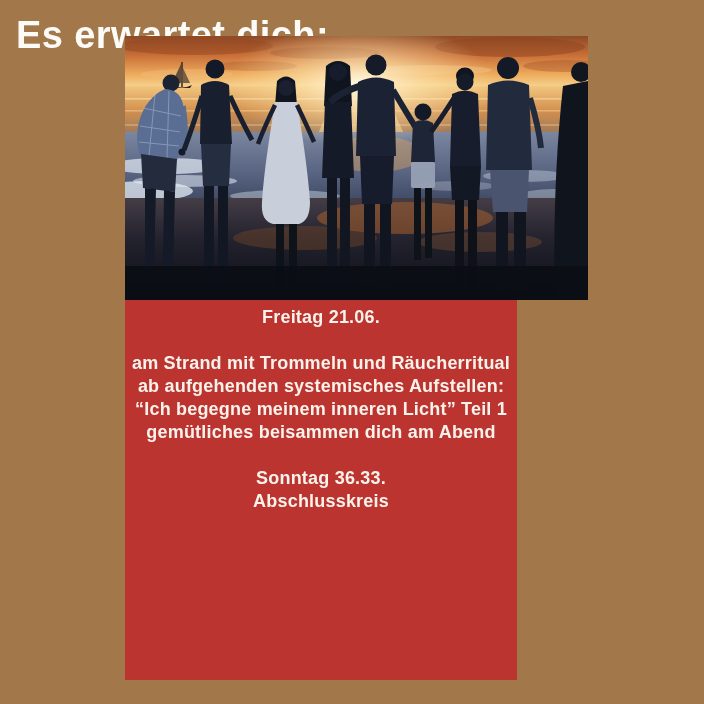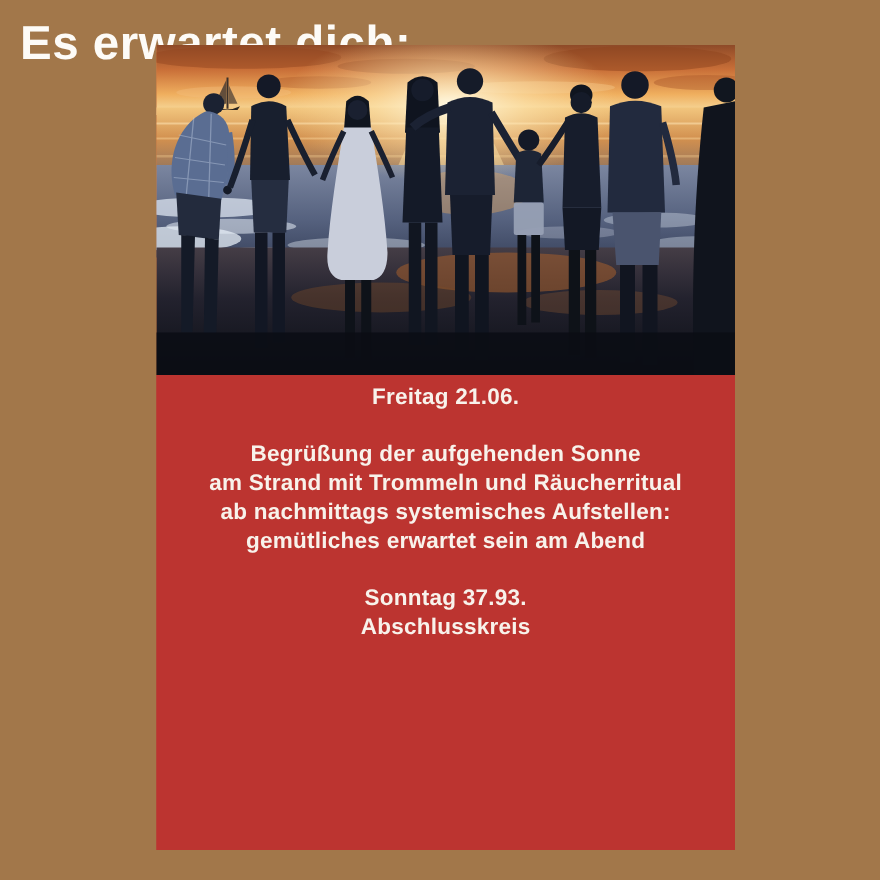--- a/index.html
+++ b/index.html
@@ -19,21 +19,21 @@
     position:absolute;top:0;left:0;width:100%;margin:16px;
     text-align:left;color:var(--title-text);
     font-size:38px;font-weight:800;letter-spacing:.4px;line-height:38px;
   }
   .photo{
     position:absolute;left:125px;top:36px;width:463px;height:264px;
     overflow:hidden;background:#c97b46;
   }
   .photo svg{display:block;width:463px;height:264px;}
   .schedule{
-    position:absolute;left:125px;top:300px;width:463px;height:380px;
+    position:absolute;left:125px;top:300px;width:392px;height:380px;
     background:var(--panel-red);
     box-sizing:border-box;padding-top:6px;
     text-align:center;
   }
   .schedule .day-block{margin:0 0 23px 0;}
   .schedule p{
     margin:0;font-size:18px;line-height:23px;font-weight:bold;
     color:var(--panel-text);letter-spacing:.2px;white-space:nowrap;
   }
 </style>
@@ -215,24 +215,24 @@
 
       <rect x="0" y="230" width="463" height="34" fill="#0a0d14" opacity="0.85"></rect>
     </svg>
   </div>
 
   <div class="schedule">
     <div class="day-block">
       <p>Freitag 21.06.</p>
     </div>
     <div class="day-block">
-      <p>Begrüßung der aufgehenden Sonne</p>
       <p>am Strand mit Trommeln und Räucherritual</p>
-      <p>ab nachmittags systemisches Aufstellen:</p>
-      <p>gemütliches erwartet sein am Abend</p>
+      <p>ab aufgehenden systemisches Aufstellen:</p>
+      <p>“Ich begegne meinem inneren Licht” Teil 1</p>
+      <p>gemütliches beisammen dich am Abend</p>
     </div>
     <div class="day-block">
-      <p>Sonntag 37.93.</p>
+      <p>Sonntag 36.33.</p>
       <p>Abschlusskreis</p>
     </div>
   </div>
 
 </div>
 
 </body></html>

